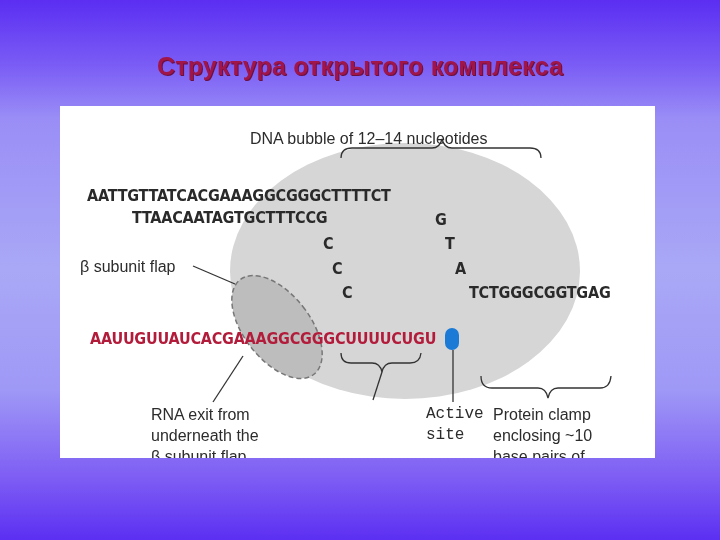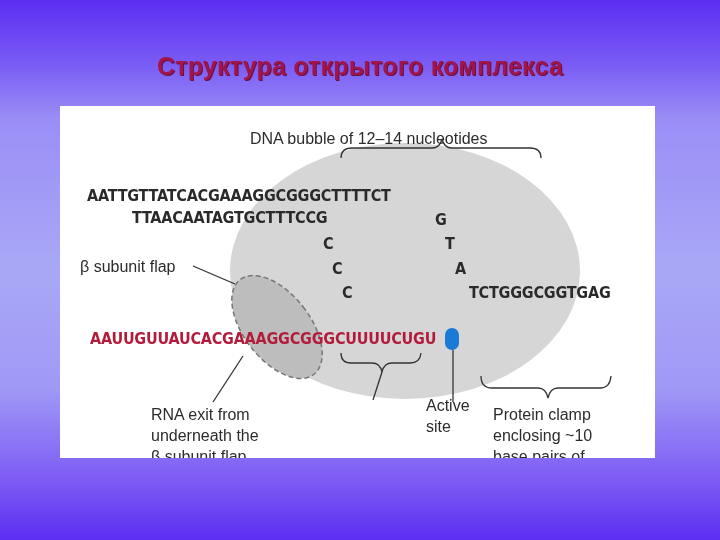--- a/index.html
+++ b/index.html
@@ -70,19 +70,19 @@
 
   <div class="seq" style="left:409px; top:177px;">TCTGGGCGGTGAG</div>
 
   <div class="seq rna" style="left:30px; top:223px;text-align:center;">AAUUGUUAUCACGAAAGGCGGGCUUUUCUGU</div>
 
   <div class="label" style="left:20px; top:150px;">β subunit flap</div>
   <div class="label" style="left:91px; top:298px;">RNA exit from
 underneath the
 β subunit flap
 at –15</div>
-  <div class="label" style="left:366px; top:289px;">Active
+  <div class="label" style="left:366px; top:298px;font-family:Liberation Mono, monospace;">Active
 site</div>
   <div class="label" style="left:433px; top:298px;">Protein clamp
 enclosing ~10
 base pairs of
 duplex DNA</div>
 </div>
 
 </body></html>

